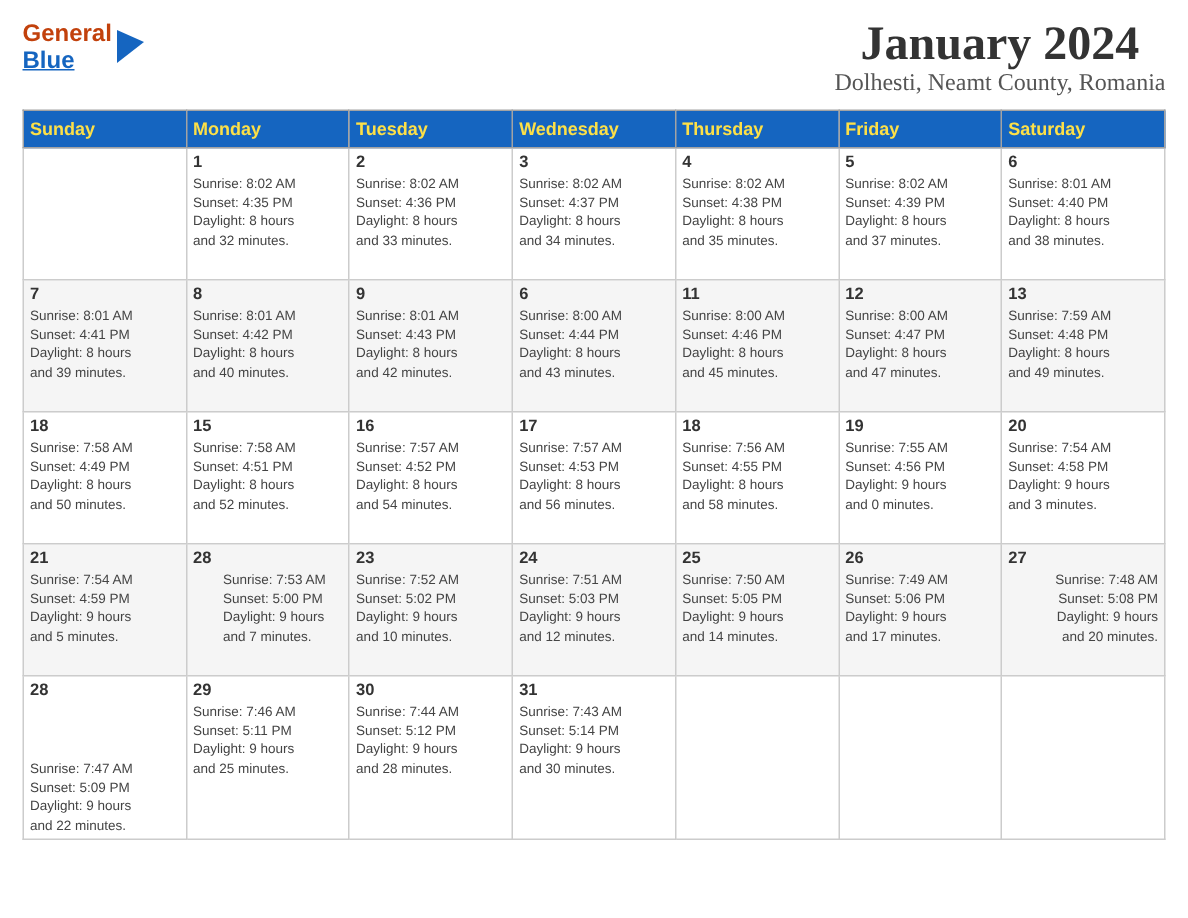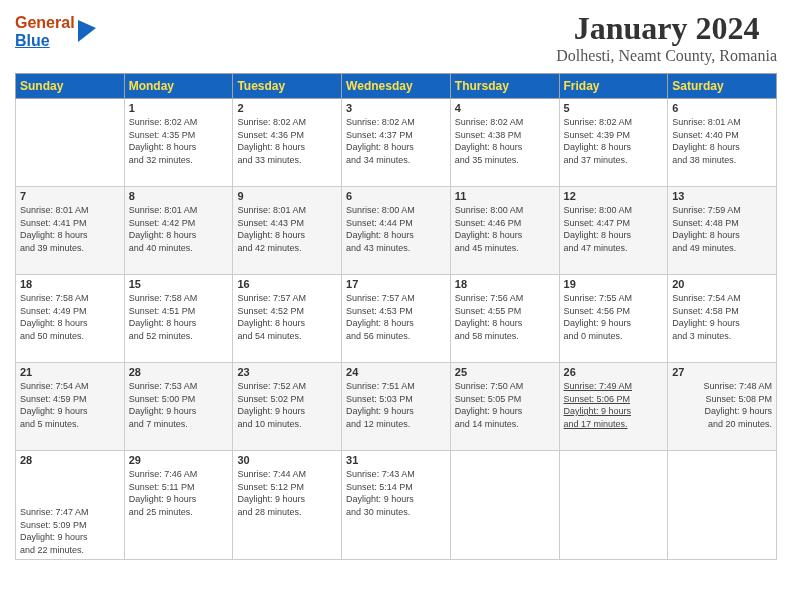--- a/index.html
+++ b/index.html
@@ -286,21 +286,21 @@
         <tr>
           <td>
             <span class="day-number">21</span>
             <div class="cell-content" style="white-space: pre-line;">Sunrise: 7:54 AM
 Sunset: 4:59 PM
 Daylight: 9 hours
 and 5 minutes.</div>
           </td>
           <td>
             <span class="day-number">28</span>
-            <div class="cell-content" style="white-space: pre-line;">Sunrise: 7:53 AM
+            <div class="cell-content" style="white-space: pre-line; margin-left: 20px;">Sunrise: 7:53 AM
 Sunset: 5:00 PM
 Daylight: 9 hours
 and 7 minutes.</div>
           </td>
           <td>
             <span class="day-number">23</span>
             <div class="cell-content" style="white-space: pre-line;">Sunrise: 7:52 AM
 Sunset: 5:02 PM
 Daylight: 9 hours
 and 10 minutes.</div>
@@ -314,21 +314,21 @@
           </td>
           <td>
             <span class="day-number">25</span>
             <div class="cell-content" style="white-space: pre-line;">Sunrise: 7:50 AM
 Sunset: 5:05 PM
 Daylight: 9 hours
 and 14 minutes.</div>
           </td>
           <td>
             <span class="day-number">26</span>
-            <div class="cell-content" style="white-space: pre-line; text-decoration: underline;">Sunrise: 7:49 AM
+            <div class="cell-content" style="white-space: pre-line;">Sunrise: 7:49 AM
 Sunset: 5:06 PM
 Daylight: 9 hours
 and 17 minutes.</div>
           </td>
           <td>
             <span class="day-number">27</span>
             <div class="cell-content" style="white-space: pre-line; text-align: right;">Sunrise: 7:48 AM
 Sunset: 5:08 PM
 Daylight: 9 hours
 and 20 minutes.</div>

